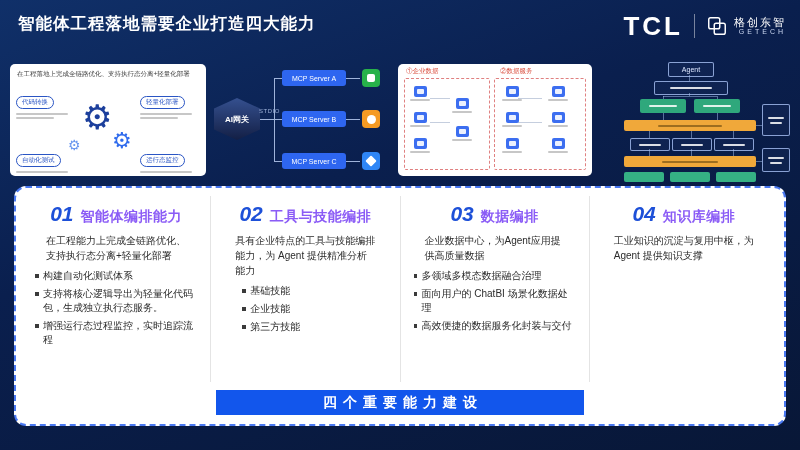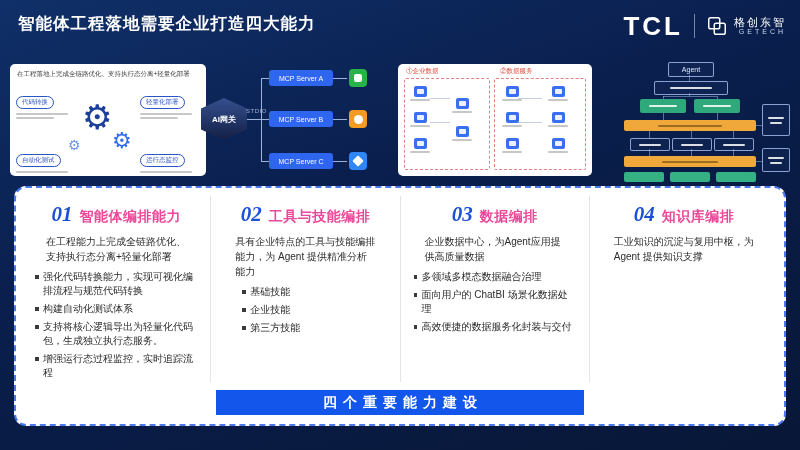--- a/index.html
+++ b/index.html
@@ -11,21 +11,21 @@
   .brand{position:absolute;top:10px;right:14px;display:flex;align-items:center;gap:11px;height:32px;}
   .tcl{font-size:26px;font-weight:800;color:#ffffff;letter-spacing:3px;}
   .bdiv{width:1px;height:24px;background:rgba(255,255,255,.45);}
   .getech{display:flex;align-items:center;gap:6px;text-align:right;}
   .gt-text{display:flex;flex-direction:column;line-height:1.15;}
   .gt-cn{font-size:11px;color:#ffffff;letter-spacing:2px;}
   .gt-en{font-size:7px;color:#ccd8f2;letter-spacing:3px;}
   
   .panel{position:absolute;}
   .p1{left:10px;top:64px;width:196px;height:112px;background:#ffffff;border-radius:5px;}
-  .p2{left:199px;top:64px;width:182px;height:112px;}
+  .p2{left:212px;top:64px;width:182px;height:112px;}
   .p3{left:398px;top:64px;width:194px;height:112px;background:#ffffff;border-radius:5px;}
   .p4{left:598px;top:60px;width:194px;height:118px;}
   .sk{height:2px;background:#c7c7c7;border-radius:1px;margin:2px auto 0;}
   
   .p1-cap{position:absolute;left:7px;top:5px;width:182px;font-size:6.5px;line-height:1.4;color:#3a3a3a;}
   .gear{position:absolute;line-height:1;font-family:"DejaVu Sans",sans-serif;}
   .g1{left:72px;top:36px;font-size:34px;color:#1c3f9c;}
   .g2{left:102px;top:66px;font-size:22px;color:#2f6bed;}
   .g3{left:58px;top:74px;font-size:14px;color:#6a97ef;}
   .chipg{position:absolute;width:58px;text-align:left;}
@@ -61,22 +61,22 @@
   .skw{height:2px;background:rgba(255,255,255,.85);border-radius:1px;}
   .skd{height:2px;background:rgba(90,60,10,.55);border-radius:1px;}
   .wl{position:absolute;background:rgba(170,195,240,.5);}
   
   .card{position:absolute;left:14px;top:186px;width:772px;height:240px;background:#ffffff;
     border:2px dashed #4a79f2;border-radius:12px;box-sizing:border-box;}
   .cols{position:absolute;left:6px;right:6px;top:8px;bottom:42px;display:flex;}
   .col{flex:1;padding:4px 12px 0;box-sizing:border-box;}
   .col+.col{border-left:1px solid #e4e4e4;}
   .col-head{display:flex;align-items:baseline;justify-content:center;gap:7px;margin:2px 0 7px;}
-  .num{font-family:Liberation Serif, serif;font-style:italic;font-weight:bold;font-size:21px;color:#1d50d8;}
-  .cname{font-size:14px;font-weight:bold;color:#ec4899;letter-spacing:.5px;}
+  .num{font-family:Liberation Sans, sans-serif;font-style:italic;font-weight:bold;font-size:21px;color:#1d50d8;}
+  .cname{font-size:14px;font-weight:bold;color:#8b5cf6;letter-spacing:.5px;}
   .para{font-size:10px;line-height:1.5;color:#2b2b2b;margin:0 12px 6px;}
   .bullets{list-style:none;margin:0;padding:0;}
   .bullets li{position:relative;font-size:10px;line-height:1.4;color:#2b2b2b;padding-left:9px;margin-bottom:4px;}
   .bullets li::before{content:"";position:absolute;left:1px;top:5px;width:3.5px;height:3.5px;background:#3a3a3a;}
   .bullets.indent{padding-left:18px;}
   .banner{position:absolute;left:50%;bottom:9px;transform:translateX(-50%);width:368px;height:25px;
     background:#1256ec;color:#ffffff;font-size:14px;font-weight:bold;letter-spacing:6px;
     display:flex;align-items:center;justify-content:center;padding-left:6px;box-sizing:border-box;}
 </style>
 </head>
@@ -266,21 +266,20 @@
   <div class="card">
     <div class="cols">
 
       <div class="col">
         <div class="col-head">
           <span class="num">01</span>
           <span class="cname">智能体编排能力</span>
         </div>
         <p class="para">在工程能力上完成全链路优化、支持执行态分离+轻量化部署</p>
         <ul class="bullets">
-          <li>强化代码转换能力，实现可视化编排流程与规范代码转换</li>
           <li>构建自动化测试体系</li>
           <li>支持将核心逻辑导出为轻量化代码包，生成独立执行态服务。</li>
           <li>增强运行态过程监控，实时追踪流程</li>
         </ul>
       </div>
 
       <div class="col">
         <div class="col-head">
           <span class="num">02</span>
           <span class="cname">工具与技能编排</span>

